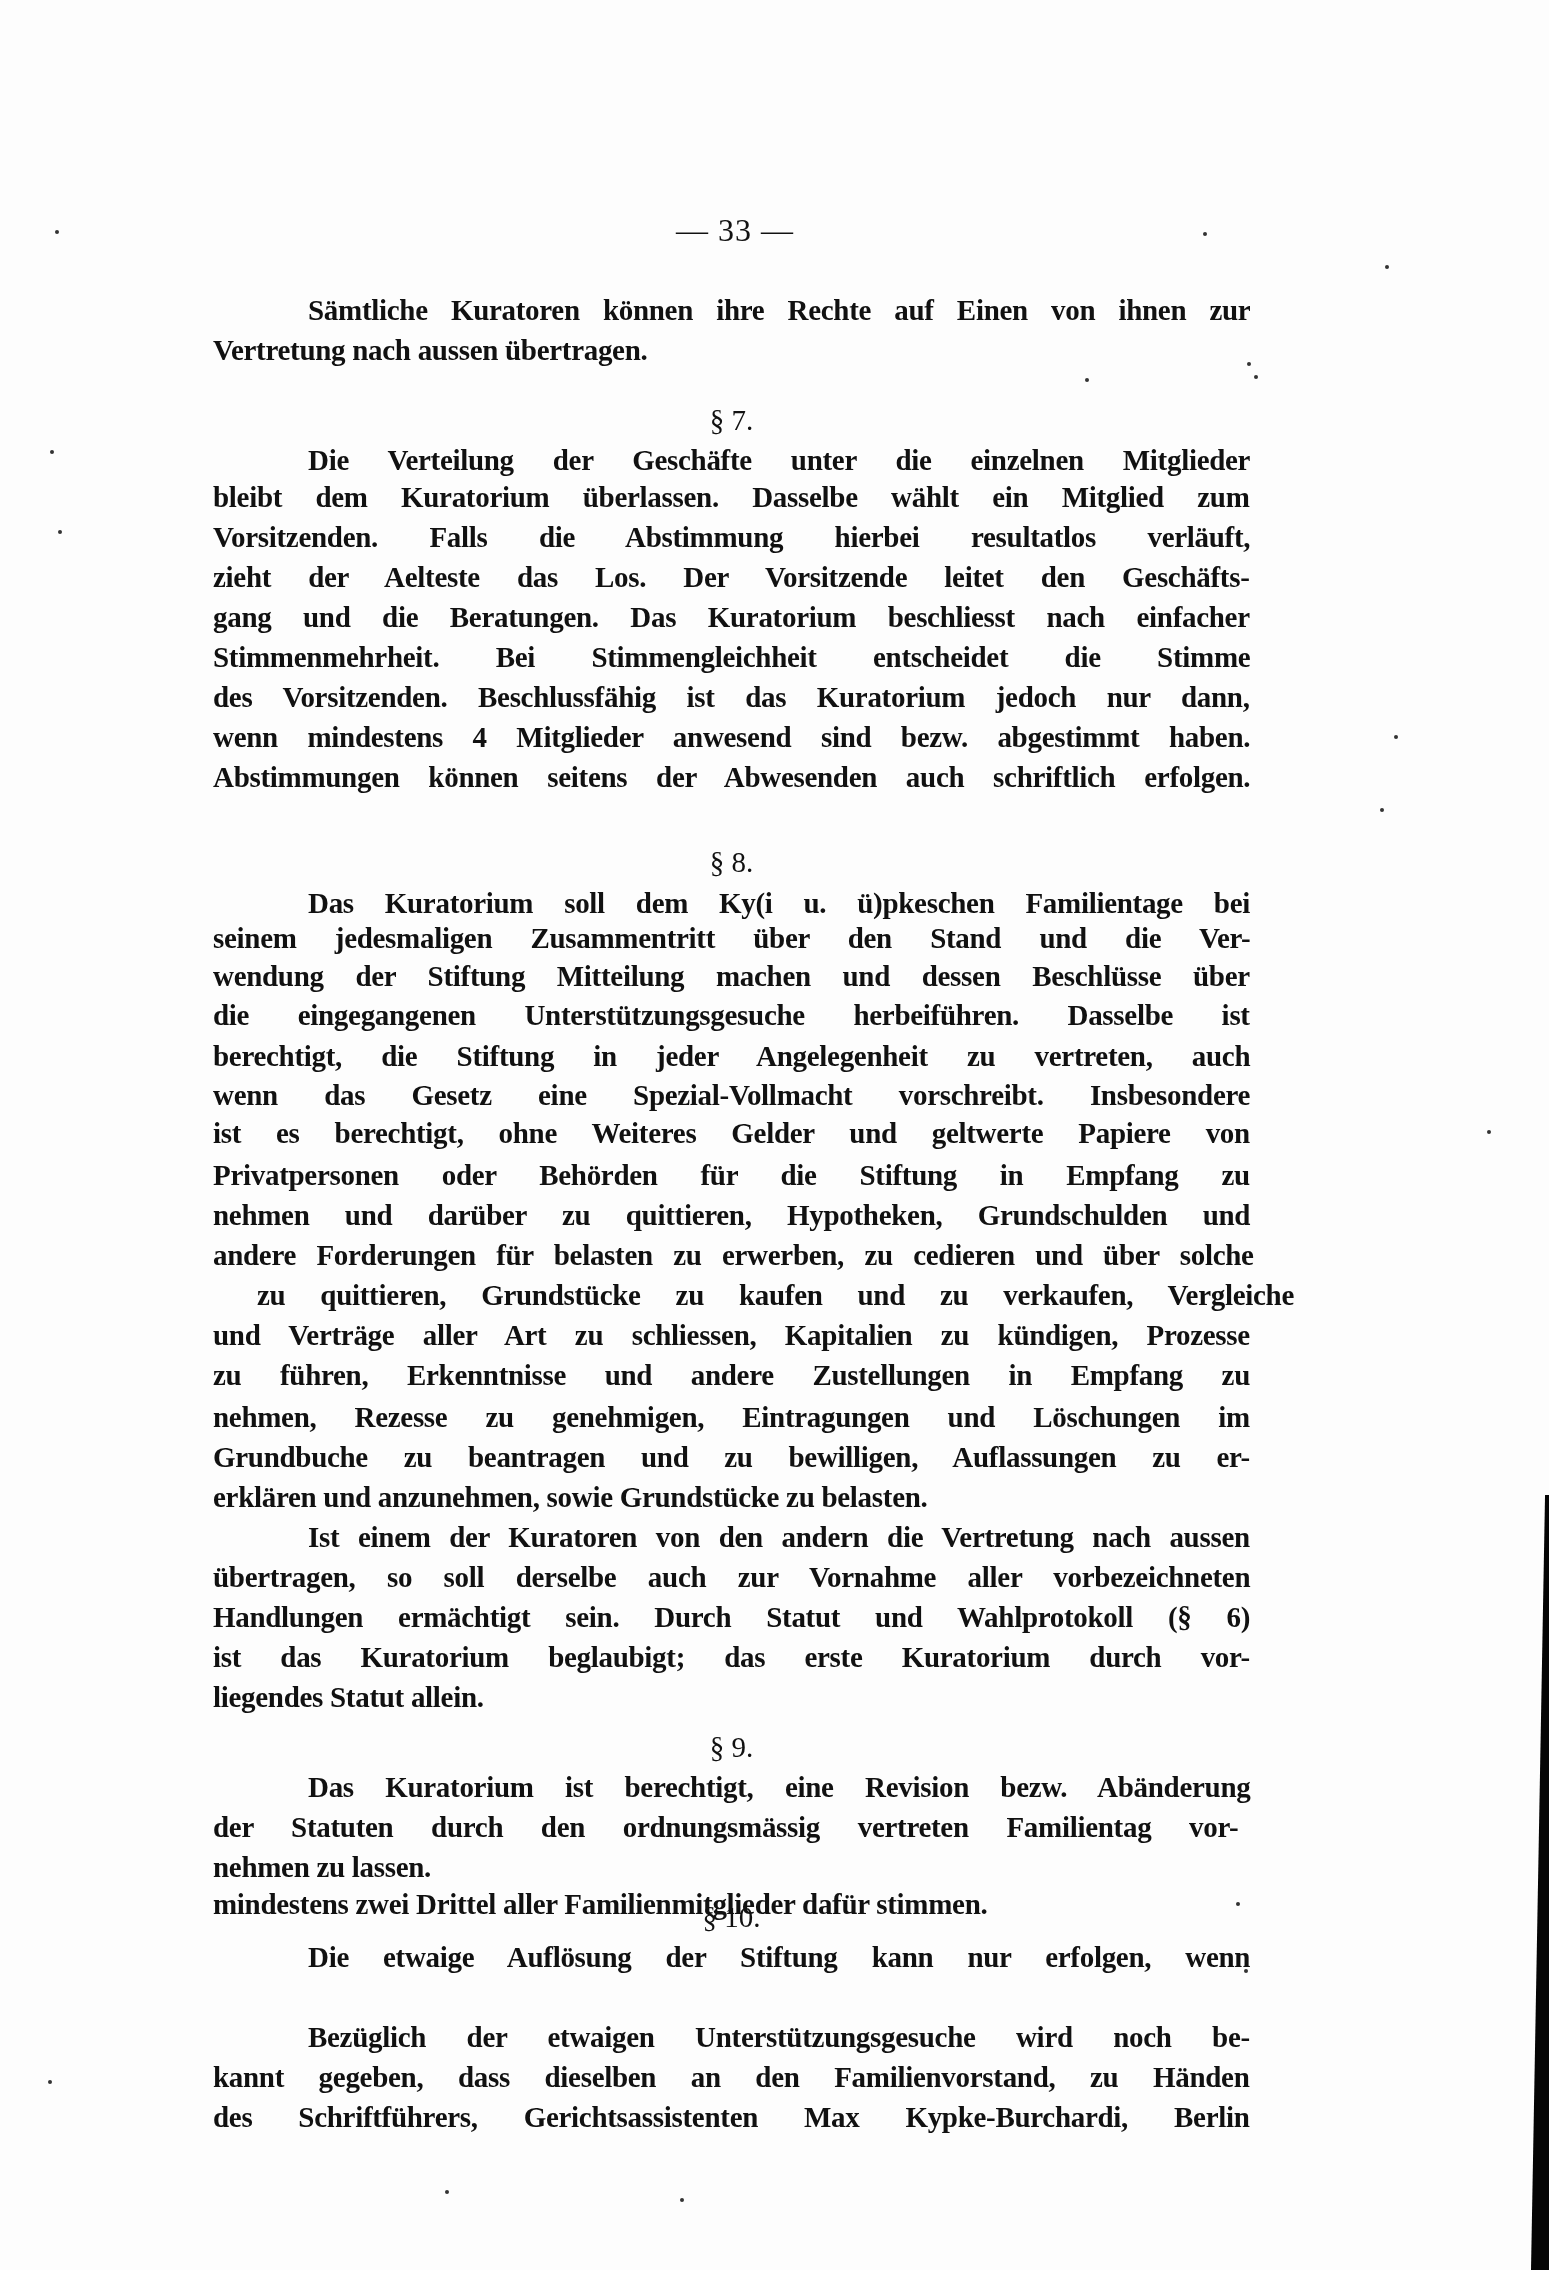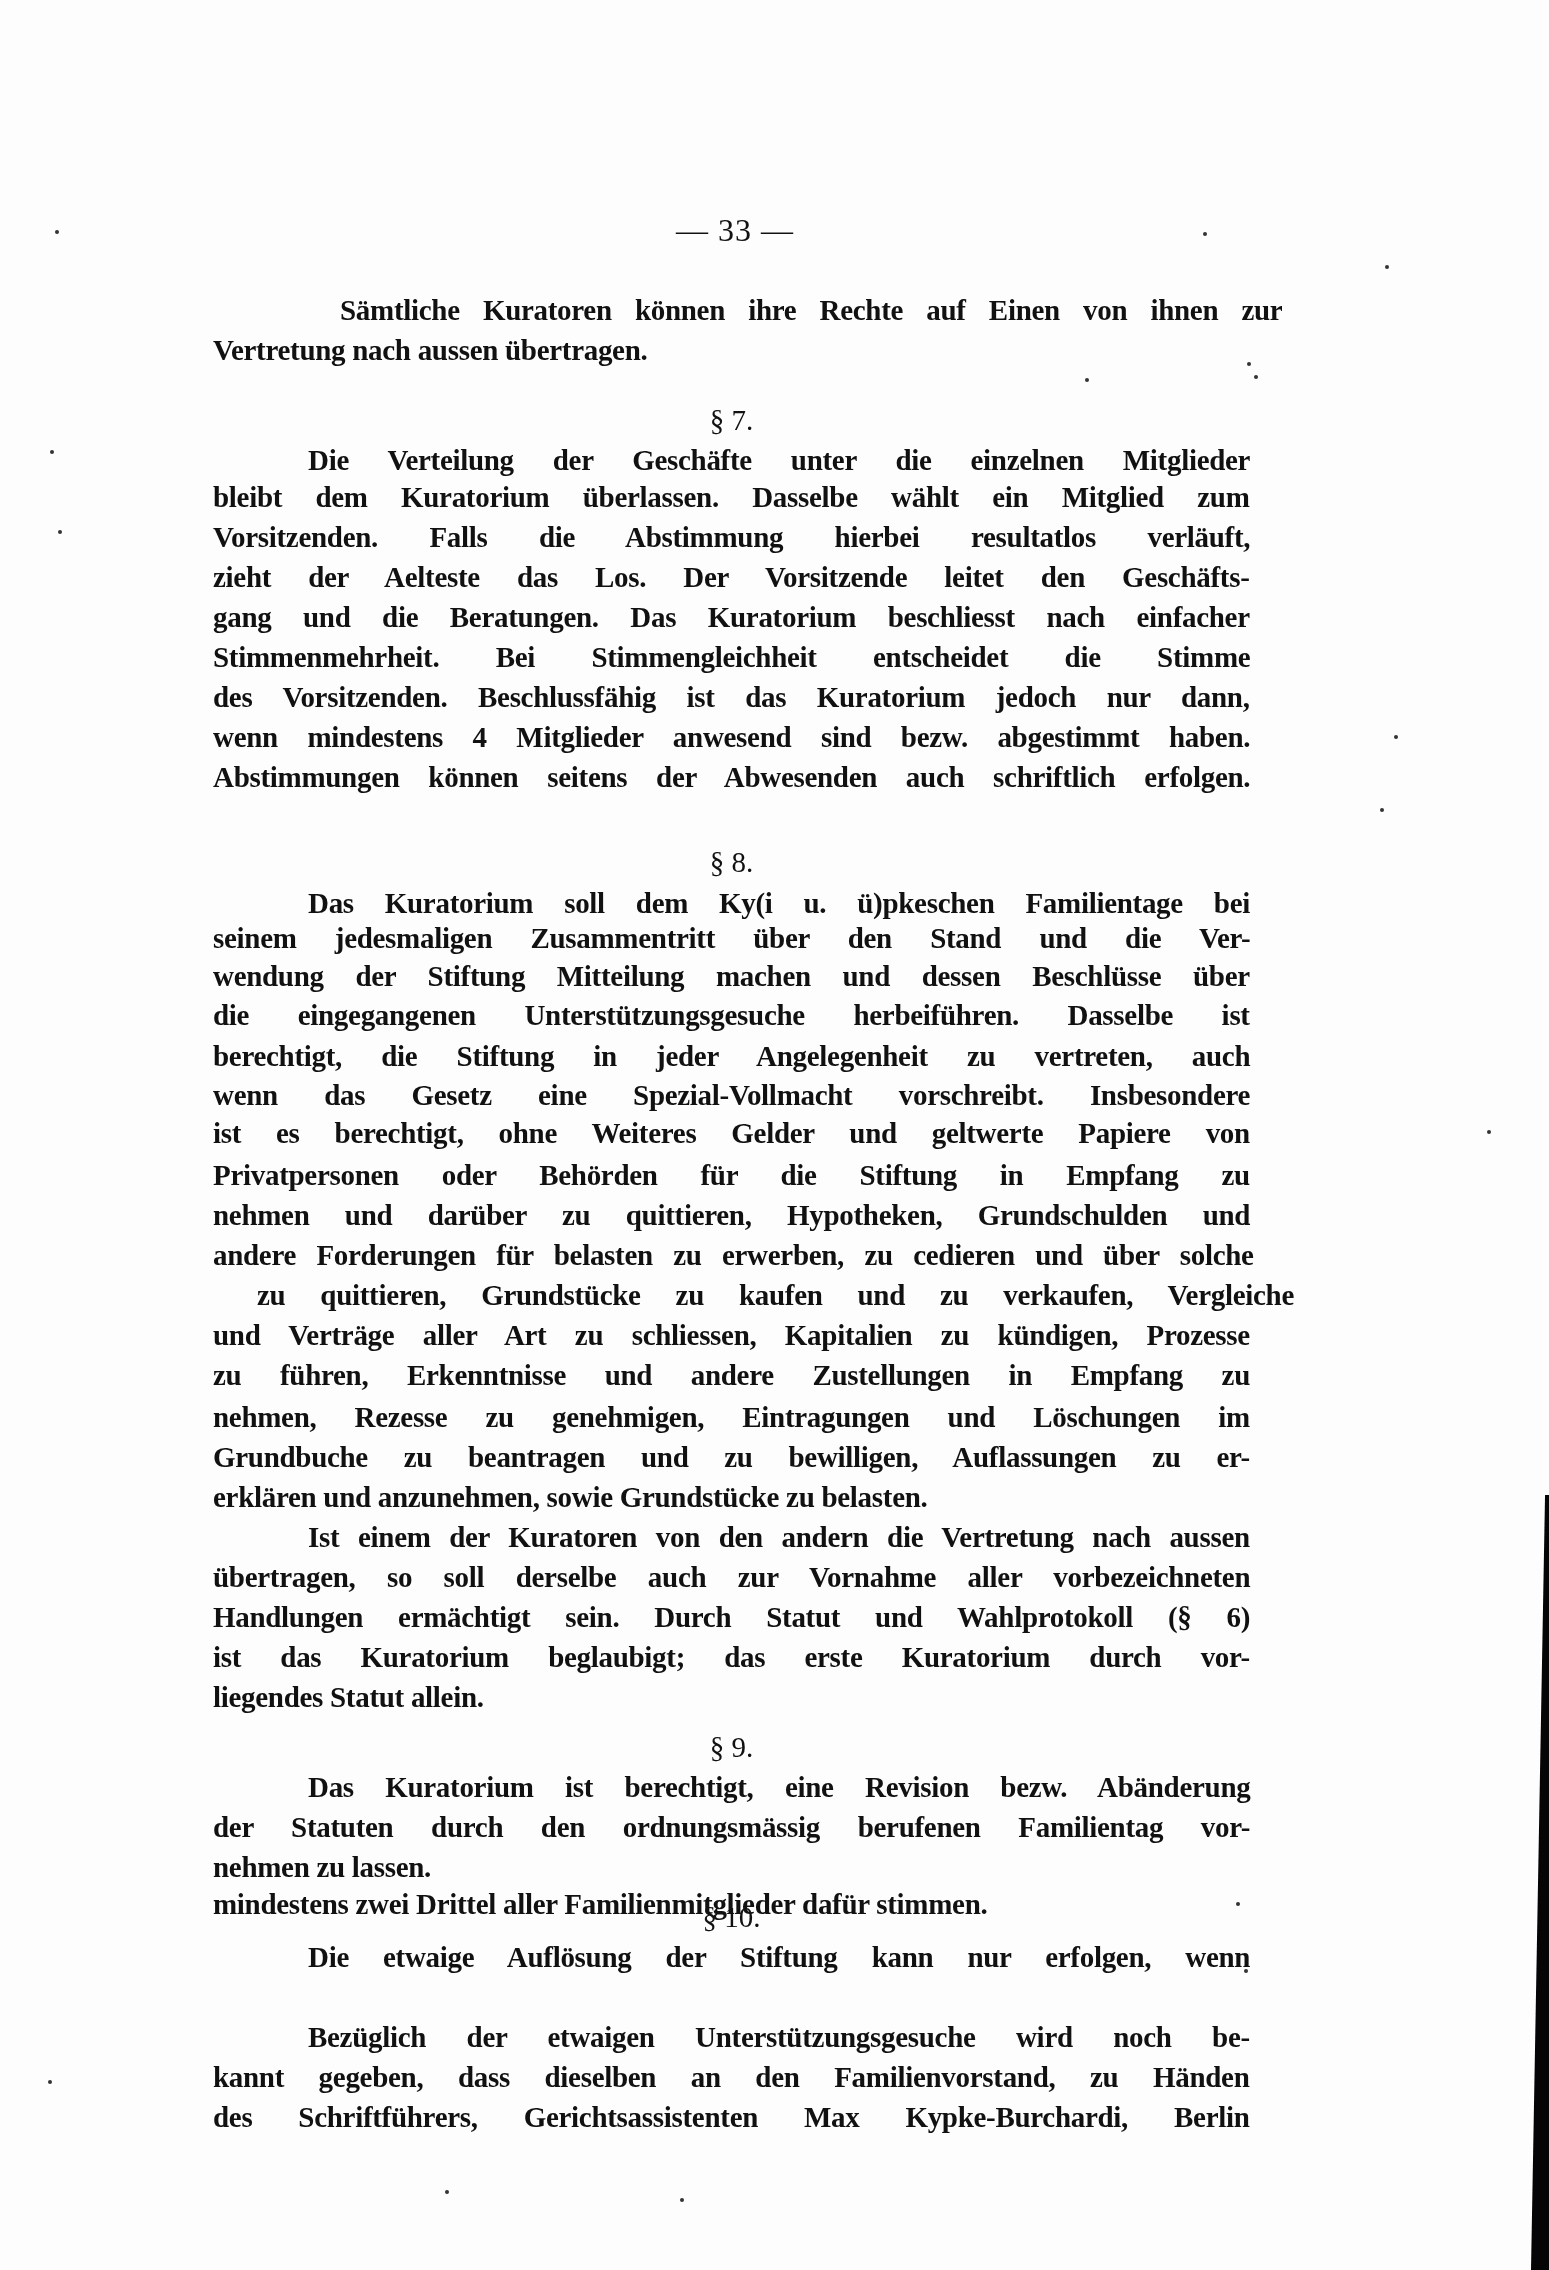--- a/index.html
+++ b/index.html
@@ -34,21 +34,21 @@
     clip-path:polygon(100% 0, 100% 100%, 0 100%, 78% 0);
   }
   .speck { position:absolute; width:4px; height:4px; background:#333; border-radius:50%; }
 </style>
 </head>
 <body>
 
 <div class="page">
   <div class="pnum">— 33 —</div>
   <div id="text-body">
-      <div class="line indent" style="top: 290px; white-space: nowrap;"><span style="white-space: nowrap; word-spacing: 16.2222px; margin-left: 32px;">Sämtliche Kuratoren können ihre Rechte auf Einen von ihnen zur</span></div>
+      <div class="line indent" style="top: 290px; white-space: nowrap;"><span style="white-space: nowrap; word-spacing: 16.2222px;">Sämtliche Kuratoren können ihre Rechte auf Einen von ihnen zur</span></div>
       <div class="line last" style="top: 330px; white-space: nowrap;"><span style="white-space: nowrap;">Vertretung nach aussen übertragen.</span></div>
       <div class="heading" style="top: 400px;">§ 7.</div>
       <div class="line indent" style="top: 440px; white-space: nowrap;"><span style="white-space: nowrap; word-spacing: 32px;">Die Verteilung der Geschäfte unter die einzelnen Mitglieder</span></div>
       <div class="line" style="top: 477px; white-space: nowrap;"><span style="white-space: nowrap; word-spacing: 26.375px;">bleibt dem Kuratorium überlassen. Dasselbe wählt ein Mitglied zum</span></div>
       <div class="line" style="top: 517px; white-space: nowrap;"><span style="white-space: nowrap; word-spacing: 44.5px;">Vorsitzenden. Falls die Abstimmung hierbei resultatlos verläuft,</span></div>
       <div class="line" style="top: 557px; white-space: nowrap;"><span style="white-space: nowrap; word-spacing: 30.1111px;">zieht der Aelteste das Los. Der Vorsitzende leitet den Geschäfts-</span></div>
       <div class="line" style="top: 597px; white-space: nowrap;"><span style="white-space: nowrap; word-spacing: 24.625px;">gang und die Beratungen. Das Kuratorium beschliesst nach einfacher</span></div>
       <div class="line" style="top: 637px; white-space: nowrap;"><span style="white-space: nowrap; word-spacing: 49.4px;">Stimmenmehrheit. Bei Stimmengleichheit entscheidet die Stimme</span></div>
       <div class="line" style="top: 677px; white-space: nowrap;"><span style="white-space: nowrap; word-spacing: 23.625px;">des Vorsitzenden. Beschlussfähig ist das Kuratorium jedoch nur dann,</span></div>
       <div class="line" style="top: 717px; white-space: nowrap;"><span style="white-space: nowrap; word-spacing: 22.625px;">wenn mindestens 4 Mitglieder anwesend sind bezw. abgestimmt haben.</span></div>
@@ -70,21 +70,21 @@
       <div class="line" style="top: 1397px; white-space: nowrap;"><span style="white-space: nowrap; word-spacing: 31.1429px;">nehmen, Rezesse zu genehmigen, Eintragungen und Löschungen im</span></div>
       <div class="line" style="top: 1437px; white-space: nowrap;"><span style="white-space: nowrap; word-spacing: 28.875px;">Grundbuche zu beantragen und zu bewilligen, Auflassungen zu er-</span></div>
       <div class="line last" style="top: 1477px; white-space: nowrap;"><span style="white-space: nowrap;">erklären und anzunehmen, sowie Grundstücke zu belasten.</span></div>
       <div class="line indent" style="top: 1517px; white-space: nowrap;"><span style="white-space: nowrap; word-spacing: 11.7px;">Ist einem der Kuratoren von den andern die Vertretung nach aussen</span></div>
       <div class="line" style="top: 1557px; white-space: nowrap;"><span style="white-space: nowrap; word-spacing: 24.5px;">übertragen, so soll derselbe auch zur Vornahme aller vorbezeichneten</span></div>
       <div class="line" style="top: 1597px; white-space: nowrap;"><span style="white-space: nowrap; word-spacing: 28px;">Handlungen ermächtigt sein. Durch Statut und Wahlprotokoll (§ 6)</span></div>
       <div class="line" style="top: 1637px; white-space: nowrap;"><span style="white-space: nowrap; word-spacing: 32.25px;">ist das Kuratorium beglaubigt; das erste Kuratorium durch vor-</span></div>
       <div class="line last" style="top: 1677px; white-space: nowrap;"><span style="white-space: nowrap;">liegendes Statut allein.</span></div>
       <div class="heading" style="top: 1727px;">§ 9.</div>
       <div class="line indent" style="top: 1767px; white-space: nowrap;"><span style="white-space: nowrap; word-spacing: 24.4286px;">Das Kuratorium ist berechtigt, eine Revision bezw. Abänderung</span></div>
-      <div class="line" style="top: 1807px; white-space: nowrap;"><span style="white-space: nowrap; word-spacing: 30.7143px;">der Statuten durch den ordnungsmässig berufenen Familientag vor-</span></div>
+      <div class="line" style="top: 1807px; white-space: nowrap;"><span style="white-space: nowrap; word-spacing: 30.7143px;">der Statuten durch den ordnungsmässig vertreten Familientag vor-</span></div>
       <div class="line last" style="top: 1847px; white-space: nowrap;"><span style="white-space: nowrap;">nehmen zu lassen.</span></div>
       <div class="heading" style="top: 1897px;">§ 10.</div>
       <div class="line indent" style="top: 1937px; white-space: nowrap;"><span style="white-space: nowrap; word-spacing: 27.125px;">Die etwaige Auflösung der Stiftung kann nur erfolgen, wenn</span></div>
       <div class="line last" style="top: 1884px; white-space: nowrap;"><span style="white-space: nowrap;">mindestens zwei Drittel aller Familienmitglieder dafür stimmen.</span></div>
       <div class="line indent" style="top: 2017px; white-space: nowrap;"><span style="white-space: nowrap; word-spacing: 33.5px;">Bezüglich der etwaigen Unterstützungsgesuche wird noch be-</span></div>
       <div class="line" style="top: 2057px; white-space: nowrap;"><span style="white-space: nowrap; word-spacing: 27.625px;">kannt gegeben, dass dieselben an den Familienvorstand, zu Händen</span></div>
       <div class="line" style="top: 2097px; white-space: nowrap;"><span style="white-space: nowrap; word-spacing: 39px;">des Schriftführers, Gerichtsassistenten Max Kypke-Burchardi, Berlin</span></div>
     </div>
   <div class="edge"></div>
 

